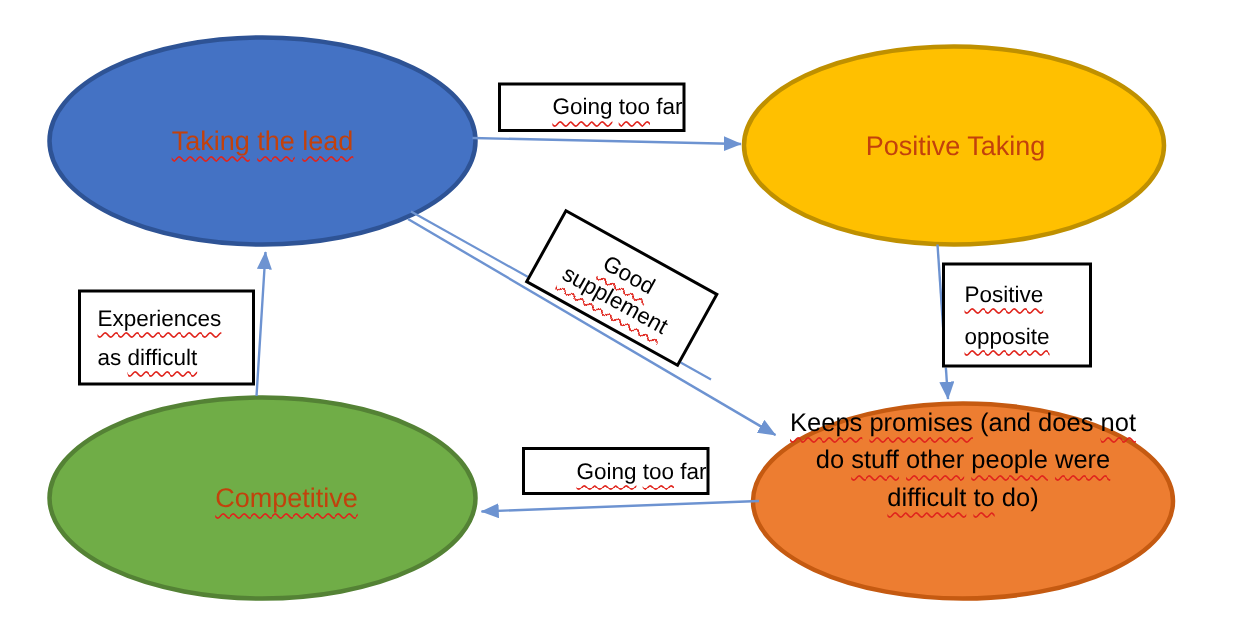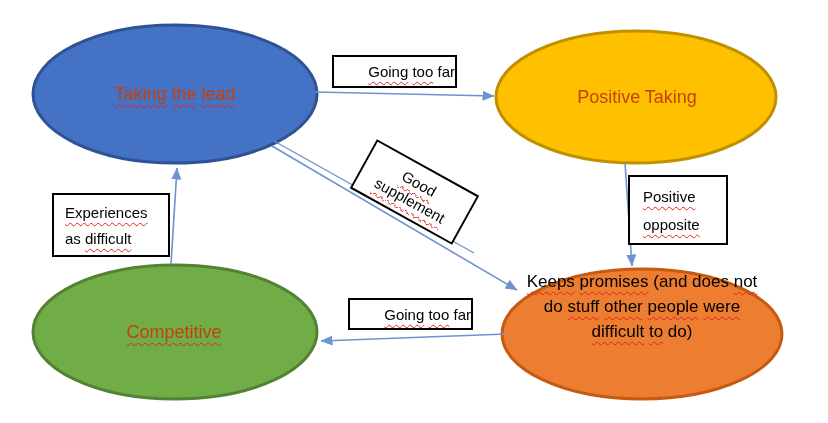--- a/index.html
+++ b/index.html
@@ -60,21 +60,21 @@
   </svg>
 
   <div class="overlay node-label" style="left:33px;top:25px;width:284px;height:138px;">
       <div class="tline"><span class="sq">Taking</span> <span class="sq">the</span> <span class="sq">lead</span></div>
     </div>
 
   <div class="overlay node-label" style="left:496px;top:30px;width:282px;height:134px;">
       <div class="tline"><span>Positive</span> <span>Taking</span></div>
     </div>
 
-  <div class="overlay node-label" style="left:32px;top:265px;width:284px;height:134px;">
+  <div class="overlay node-label" style="left:49px;top:265px;width:284px;height:134px;">
       <div class="tline"><span class="sq">Competitive</span></div>
     </div>
 
   <div class="overlay node-label-small" style="left:502px;top:269px;width:280px;height:130px;">
       <div class="tline"><span class="sq">Keeps</span> <span class="sq">promises</span> <span>(and</span> <span>does</span> <span class="sq">not</span></div>
       <div class="tline"><span>do</span> <span class="sq">stuff</span> <span class="sq">other</span> <span class="sq">people</span> <span class="sq">were</span></div>
       <div class="tline"><span class="sq">difficult</span> <span class="sq">to</span> <span>do)</span></div>
     </div>
 
   <div class="overlay callout center-one" style="left:332px;top:55px;width:125px;height:33px;">

